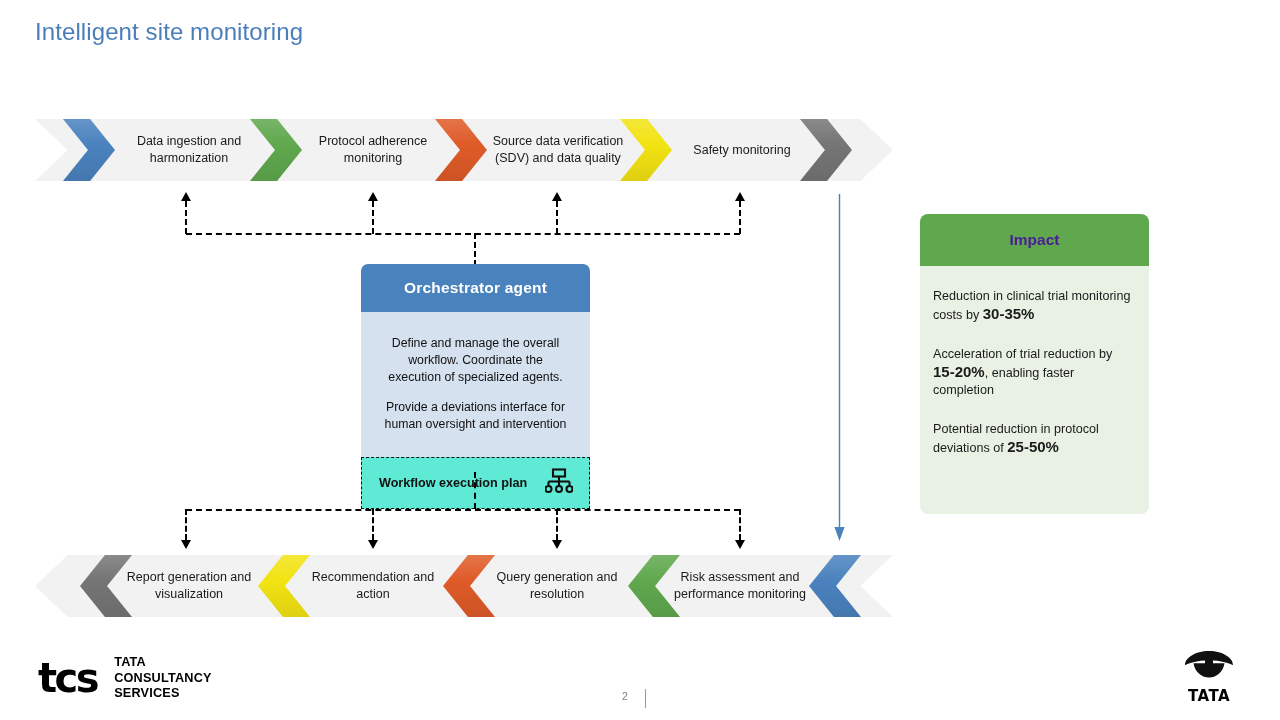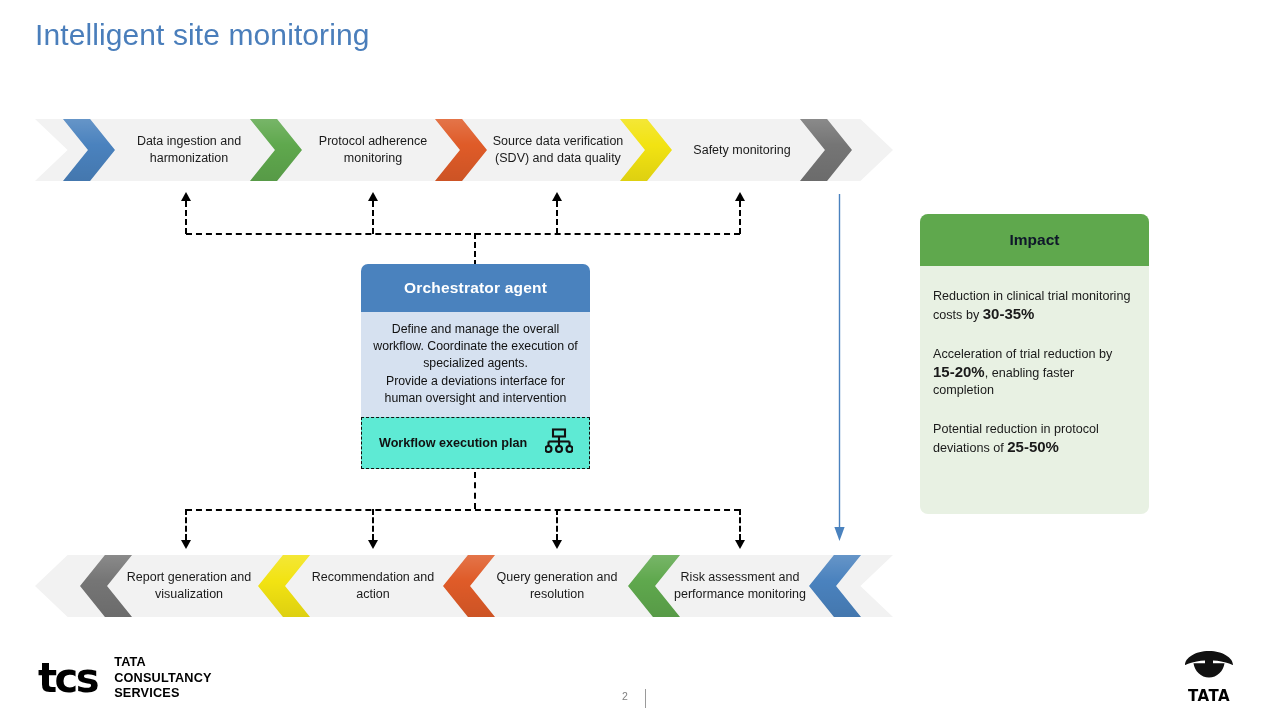--- a/index.html
+++ b/index.html
@@ -7,21 +7,21 @@
     width: 1280px; height: 720px;
     background: #ffffff;
     font-family: "Liberation Sans", sans-serif;
     overflow: hidden;
   }
   #slide { position: relative; width: 1280px; height: 720px; background: #fff; }
 
   
   #page-title {
     position: absolute; left: 35px; top: 18px;
-    font-size: 30px; font-weight: 400; color: #4A7EBB;
+    font-size: 24px; font-weight: 400; color: #4A7EBB;
     letter-spacing: 0.1px; white-space: nowrap;
   }
 
   
   .band {
     position: absolute; left: 35px; width: 858px; height: 62px;
     background: #F2F2F2;
   }
   #band-top    { top: 119px; clip-path: polygon(0 0, 96.2% 0, 100% 50%, 96.2% 100%, 0 100%, 3.8% 50%); }
   #band-bottom { top: 555px; clip-path: polygon(3.8% 0, 100% 0, 96.2% 50%, 100% 100%, 3.8% 100%, 0 50%); }
@@ -71,41 +71,41 @@
   }
   #orch-header {
     height: 48px; background: #4A82BE; border-radius: 7px 7px 0 0;
     display:flex; align-items:center; justify-content:center;
     color: #fff; font-size: 15.5px; font-weight: 700; letter-spacing: .2px;
   }
   #orch-body {
     background: #D6E1F0; padding: 9px 7px 10px 7px;
     text-align:center; font-size: 12.3px; line-height: 16.8px; color:#111;
   }
-  #orch-body p { margin: 0; }
+  #orch-body p { margin: 14px; }
   #orch-body p + p { margin-top: 2px; }
   #orch-plan {
     background: #5eead4; border: 1.6px dashed #111; height: 52px;
     display:flex; align-items:center; justify-content:space-between;
     padding: 0 16px 0 17px;
   }
   #orch-plan .plan-text { font-size: 12.6px; font-weight: 700; color:#111; }
 
   
   #blue-arrow { position:absolute; left: 833px; top: 194px; width: 13px; height: 348px; }
 
   
   #impact {
     position: absolute; left: 920px; top: 214px; width: 229px; height: 300px;
     background: #E8F1E3; border-radius: 8px;
   }
   #impact-header {
     height: 52px; background: #5FA84D; border-radius: 8px 8px 0 0;
     display:flex; align-items:center; justify-content:center;
-    color:#0f172a; font-size:15.5px; font-weight:700;
+    color:#4c1d95; font-size:15.5px; font-weight:700;
   }
   #impact-body { padding: 22px 13px 0 13px; }
   .impact-item {
     font-size: 12.6px; line-height: 17px; color:#1a1a1a; margin-bottom: 22px;
   }
   .impact-item b { font-size: 15px; font-weight: 700; }
 
   
   #tcs-logo { position:absolute; left: 38px; top: 655px; display:flex; align-items:center; gap: 17px; }
   #tcs-mark { font-size: 40px; font-weight: 700; color:#000; letter-spacing:-2.5px; line-height: 44px; font-family: "DejaVu Sans", sans-serif; }

